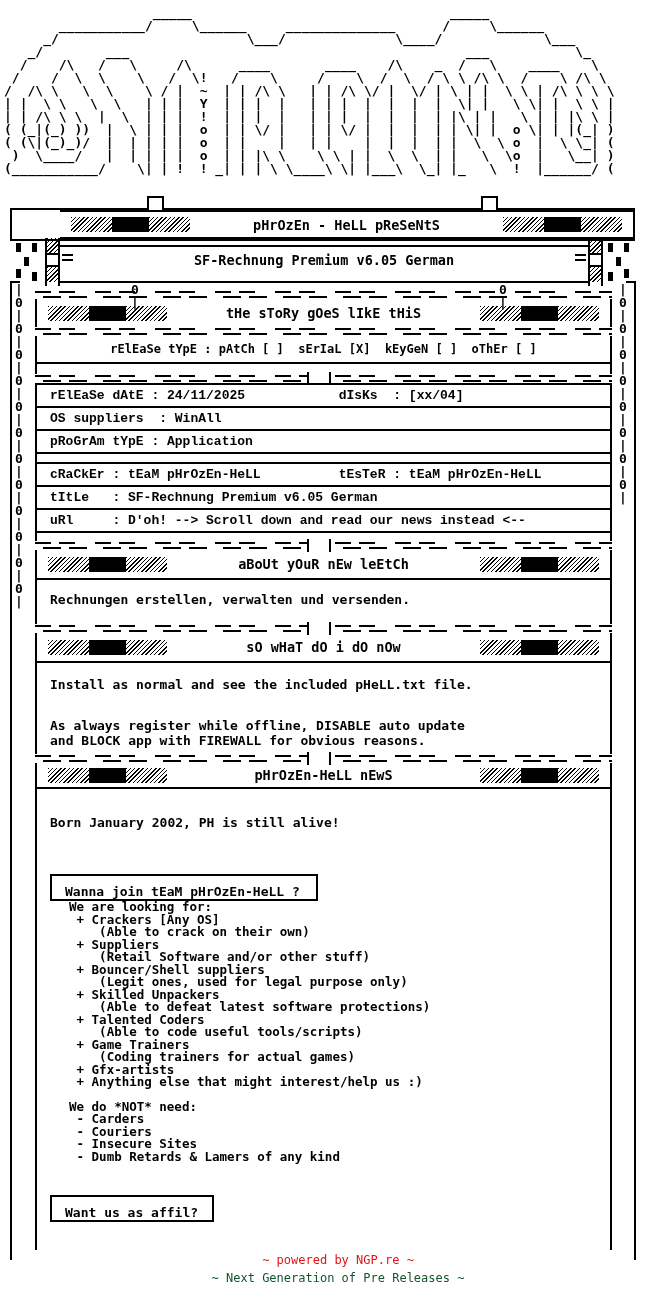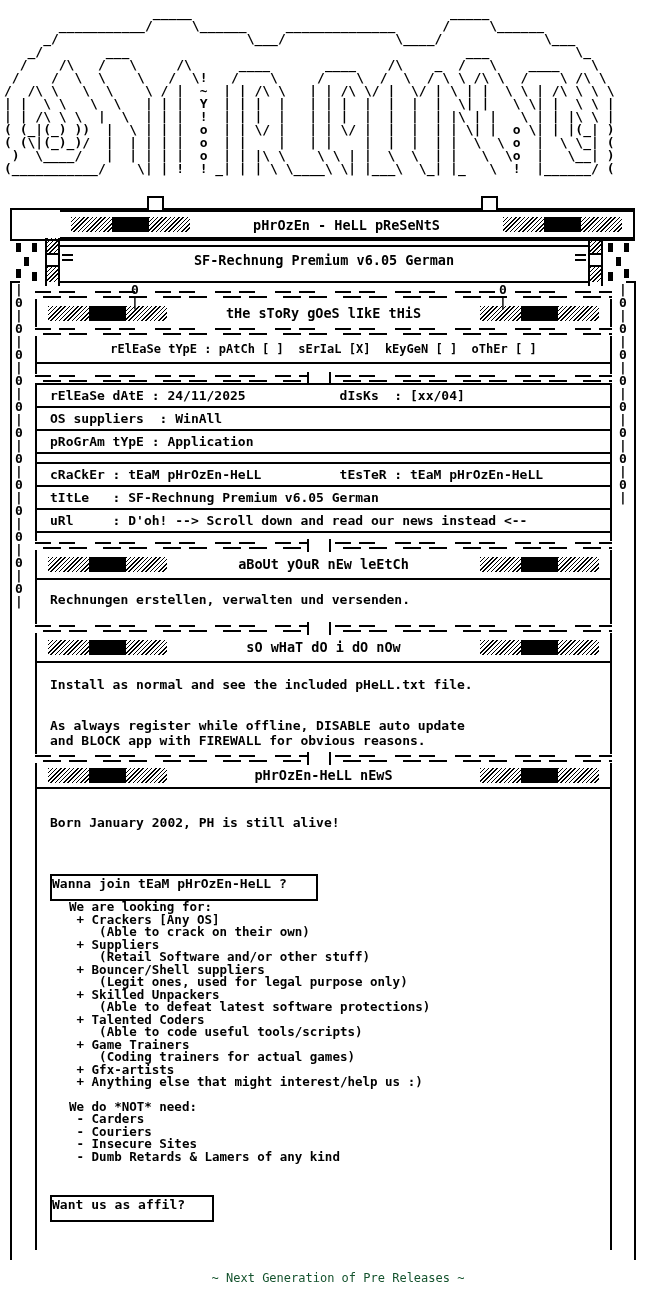--- a/index.html
+++ b/index.html
@@ -41,25 +41,25 @@
       repeating-linear-gradient(90deg,transparent 0 8px,#000 8px 26px,transparent 26px 34px,#000 34px 52px,transparent 52px 60px);
     background-size:100% 2px,100% 2px; background-position:0 1px,0 6px; background-repeat:no-repeat,no-repeat; }
   .deco .gap{ position:absolute; left:272px; top:-2px; width:24px; height:13px; background:#fff;
     border-left:2px solid #000; border-right:2px solid #000; }
   .bx{ border-left:2px solid #000; border-right:2px solid #000; }
   .hdr{ position:relative; display:flex; align-items:center; justify-content:space-between;
     padding:0 11px; height:28px; }
   .hdr .title{ position:absolute; left:0; right:0; text-align:center; font-size:13.5px; }
   .hline{ border-top:2px solid #000; height:0; }
   .trow{ height:26px; display:flex; align-items:center; justify-content:center; font-size:12px; }
-  .irow{ height:23px; display:flex; align-items:center; padding-left:13px; border-top:2px solid #000; font-size:13px; }
+  .irow{ height:23px; display:flex; align-items:center; padding-left:13px; border-top:2px solid #000; font-size:13px;font-family:Liberation Mono, monospace; }
   .spacer{ height:10px; border-top:2px solid #000; }
   .spacer2{ height:10px; }
   .body-pad{ font-size:13px; }
-  .mini-box{ border:2px solid #000; display:flex; align-items:flex-start; font-size:13px; }
+  .mini-box{ border:2px solid #000; display:flex; align-items:flex-end; padding-left:13px; font-size:13px; }
   .list{ font-size:12.5px; line-height:12.5px; margin-left:19px; }
   .footer{ position:absolute; left:28px; width:620px; text-align:center;
     font-weight:normal; font-size:12px; line-height:13px; }
 </style>
 </head>
 <body>
 
 <div class="page">
 
   <pre class="art">                   _____                                 _____
@@ -318,15 +318,16 @@
  - Couriers
  - Insecure Sites
  - Dumb Retards &amp; Lamers of any kind</pre>
         <div class="mini-box" style="width:164px; height:27px; margin-top:32px;">
           <pre>Want us as affil?</pre>
         </div>
       </div>
     </div>
   </div>
 
+  <div class="footer" style="top: 1254px; color: rgb(227, 20, 20);" id="footer1">~ powered by NGP.re ~</div>
   <div class="footer" style="top: 1272px; color: #14532d;" id="footer2">~ Next Generation of Pre Releases ~</div>
 
 </div>
 
 </body></html>

